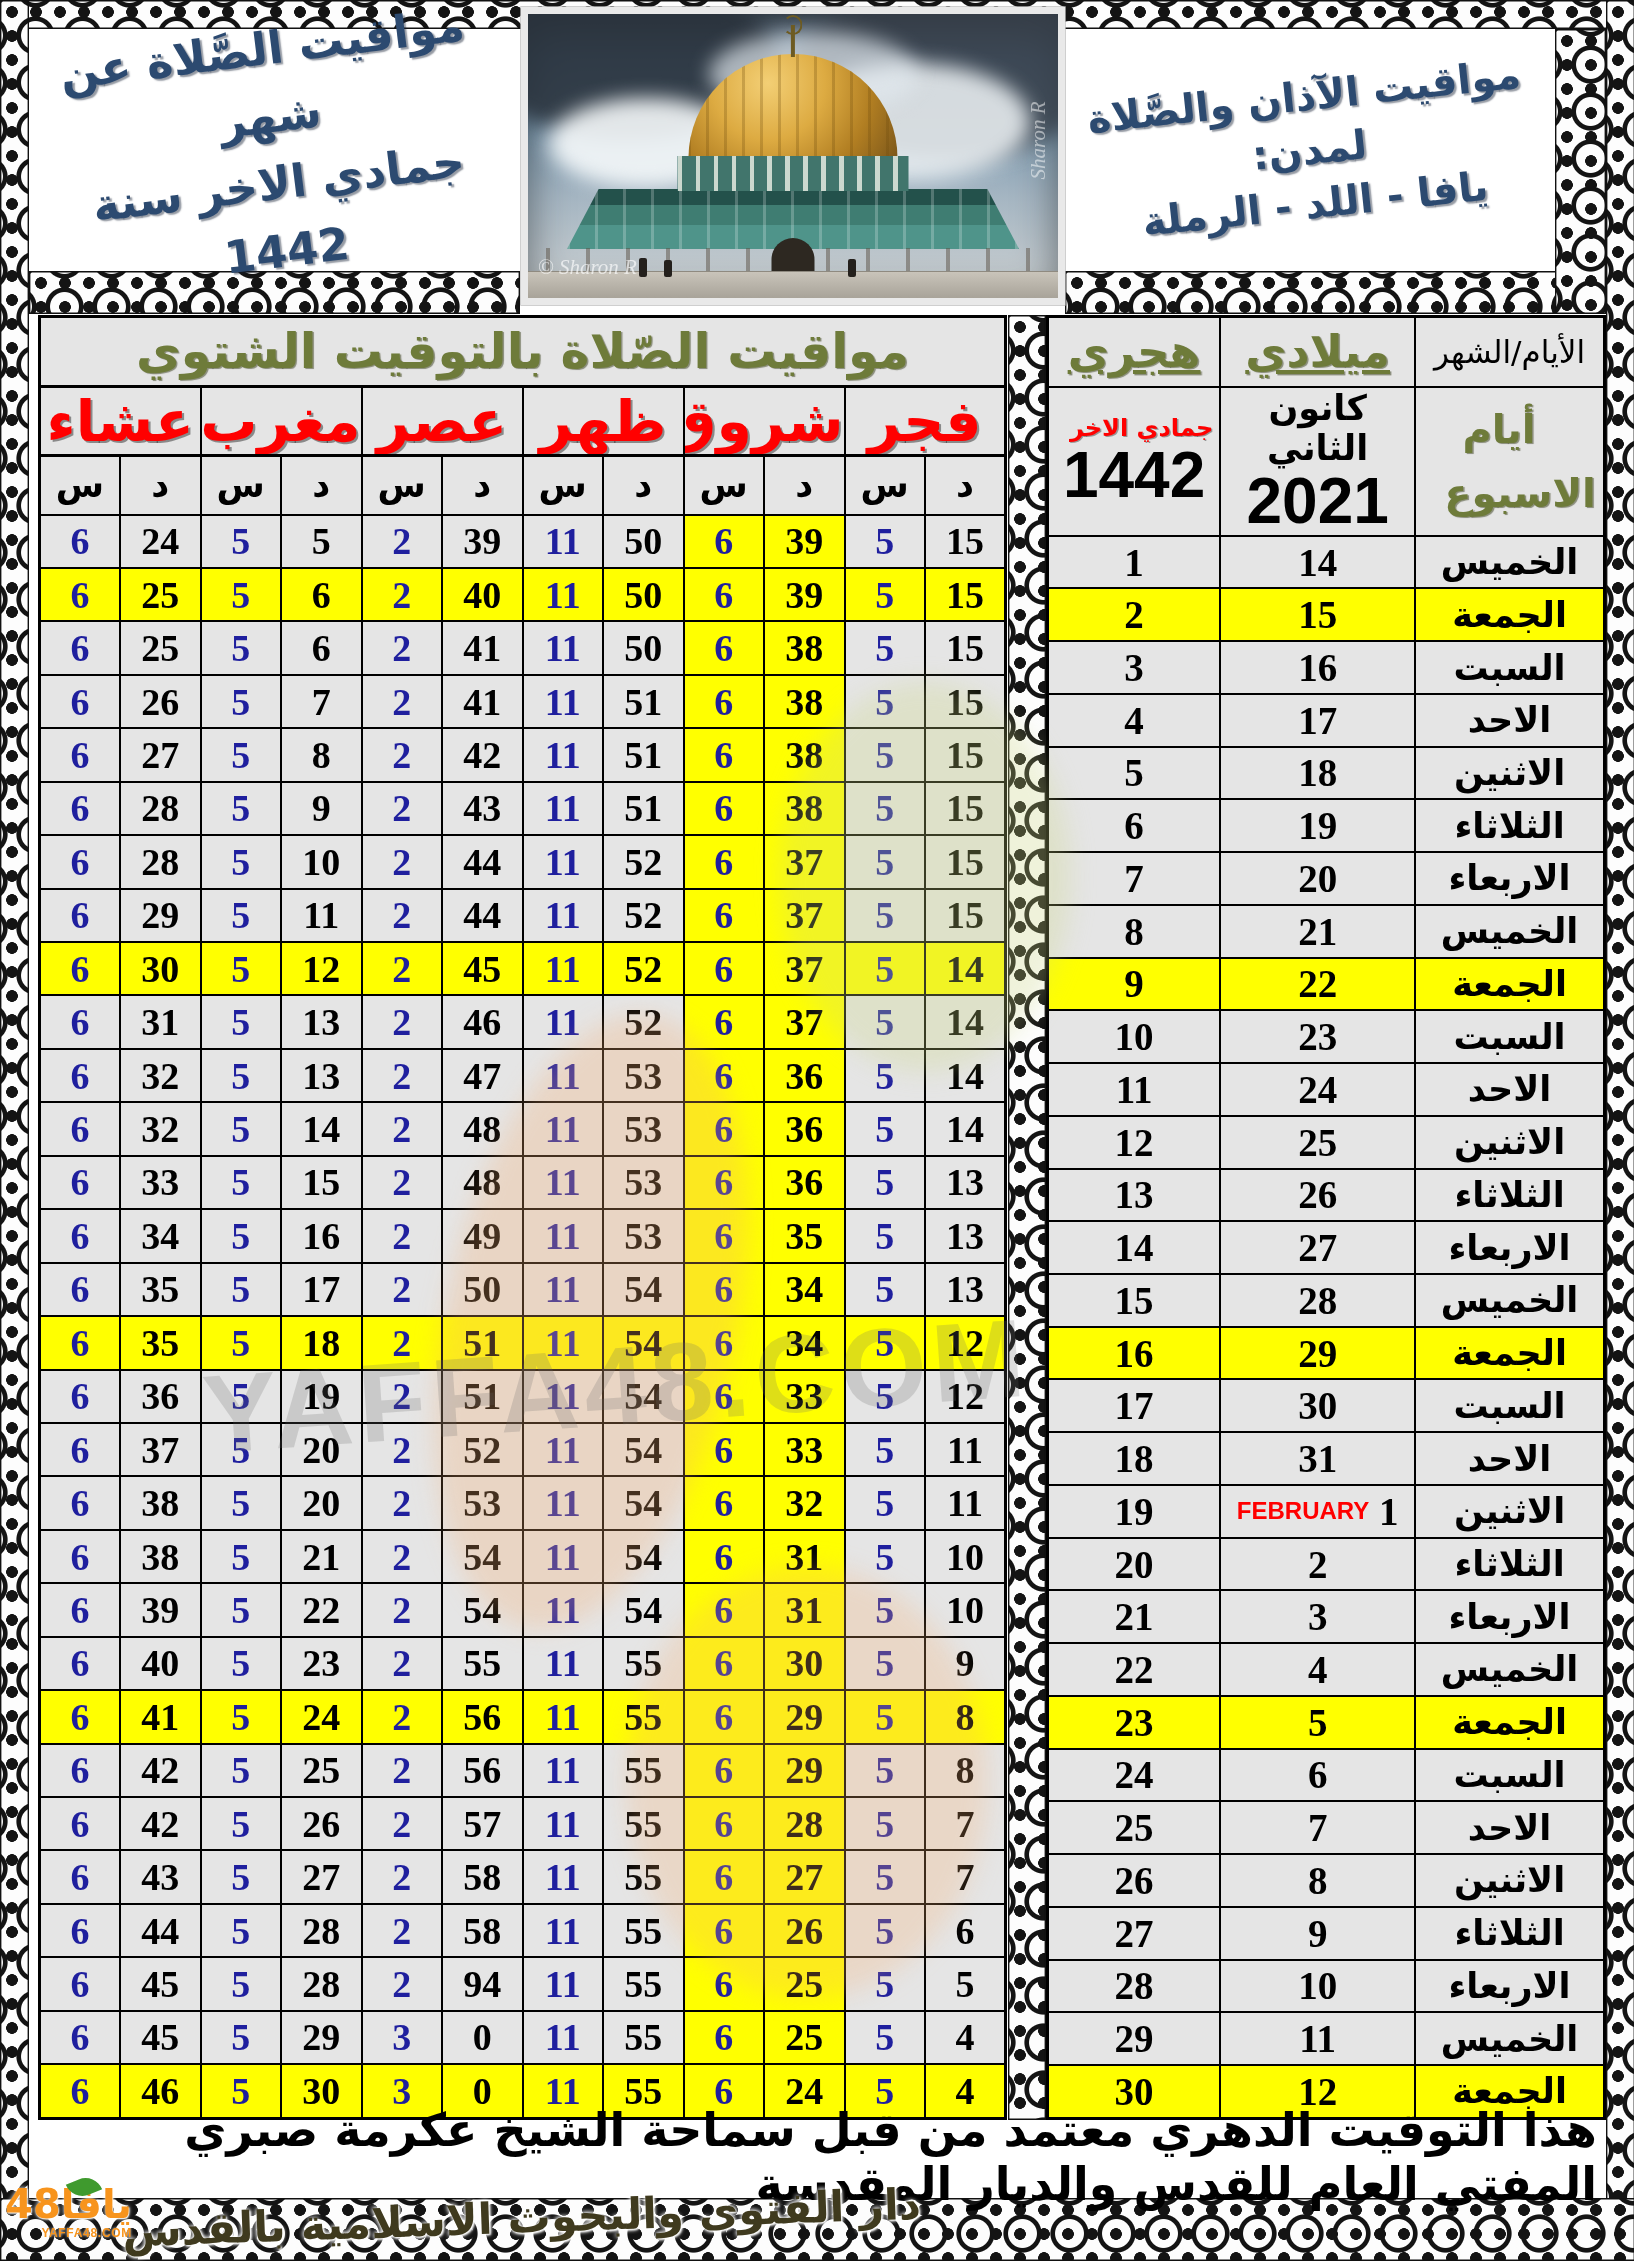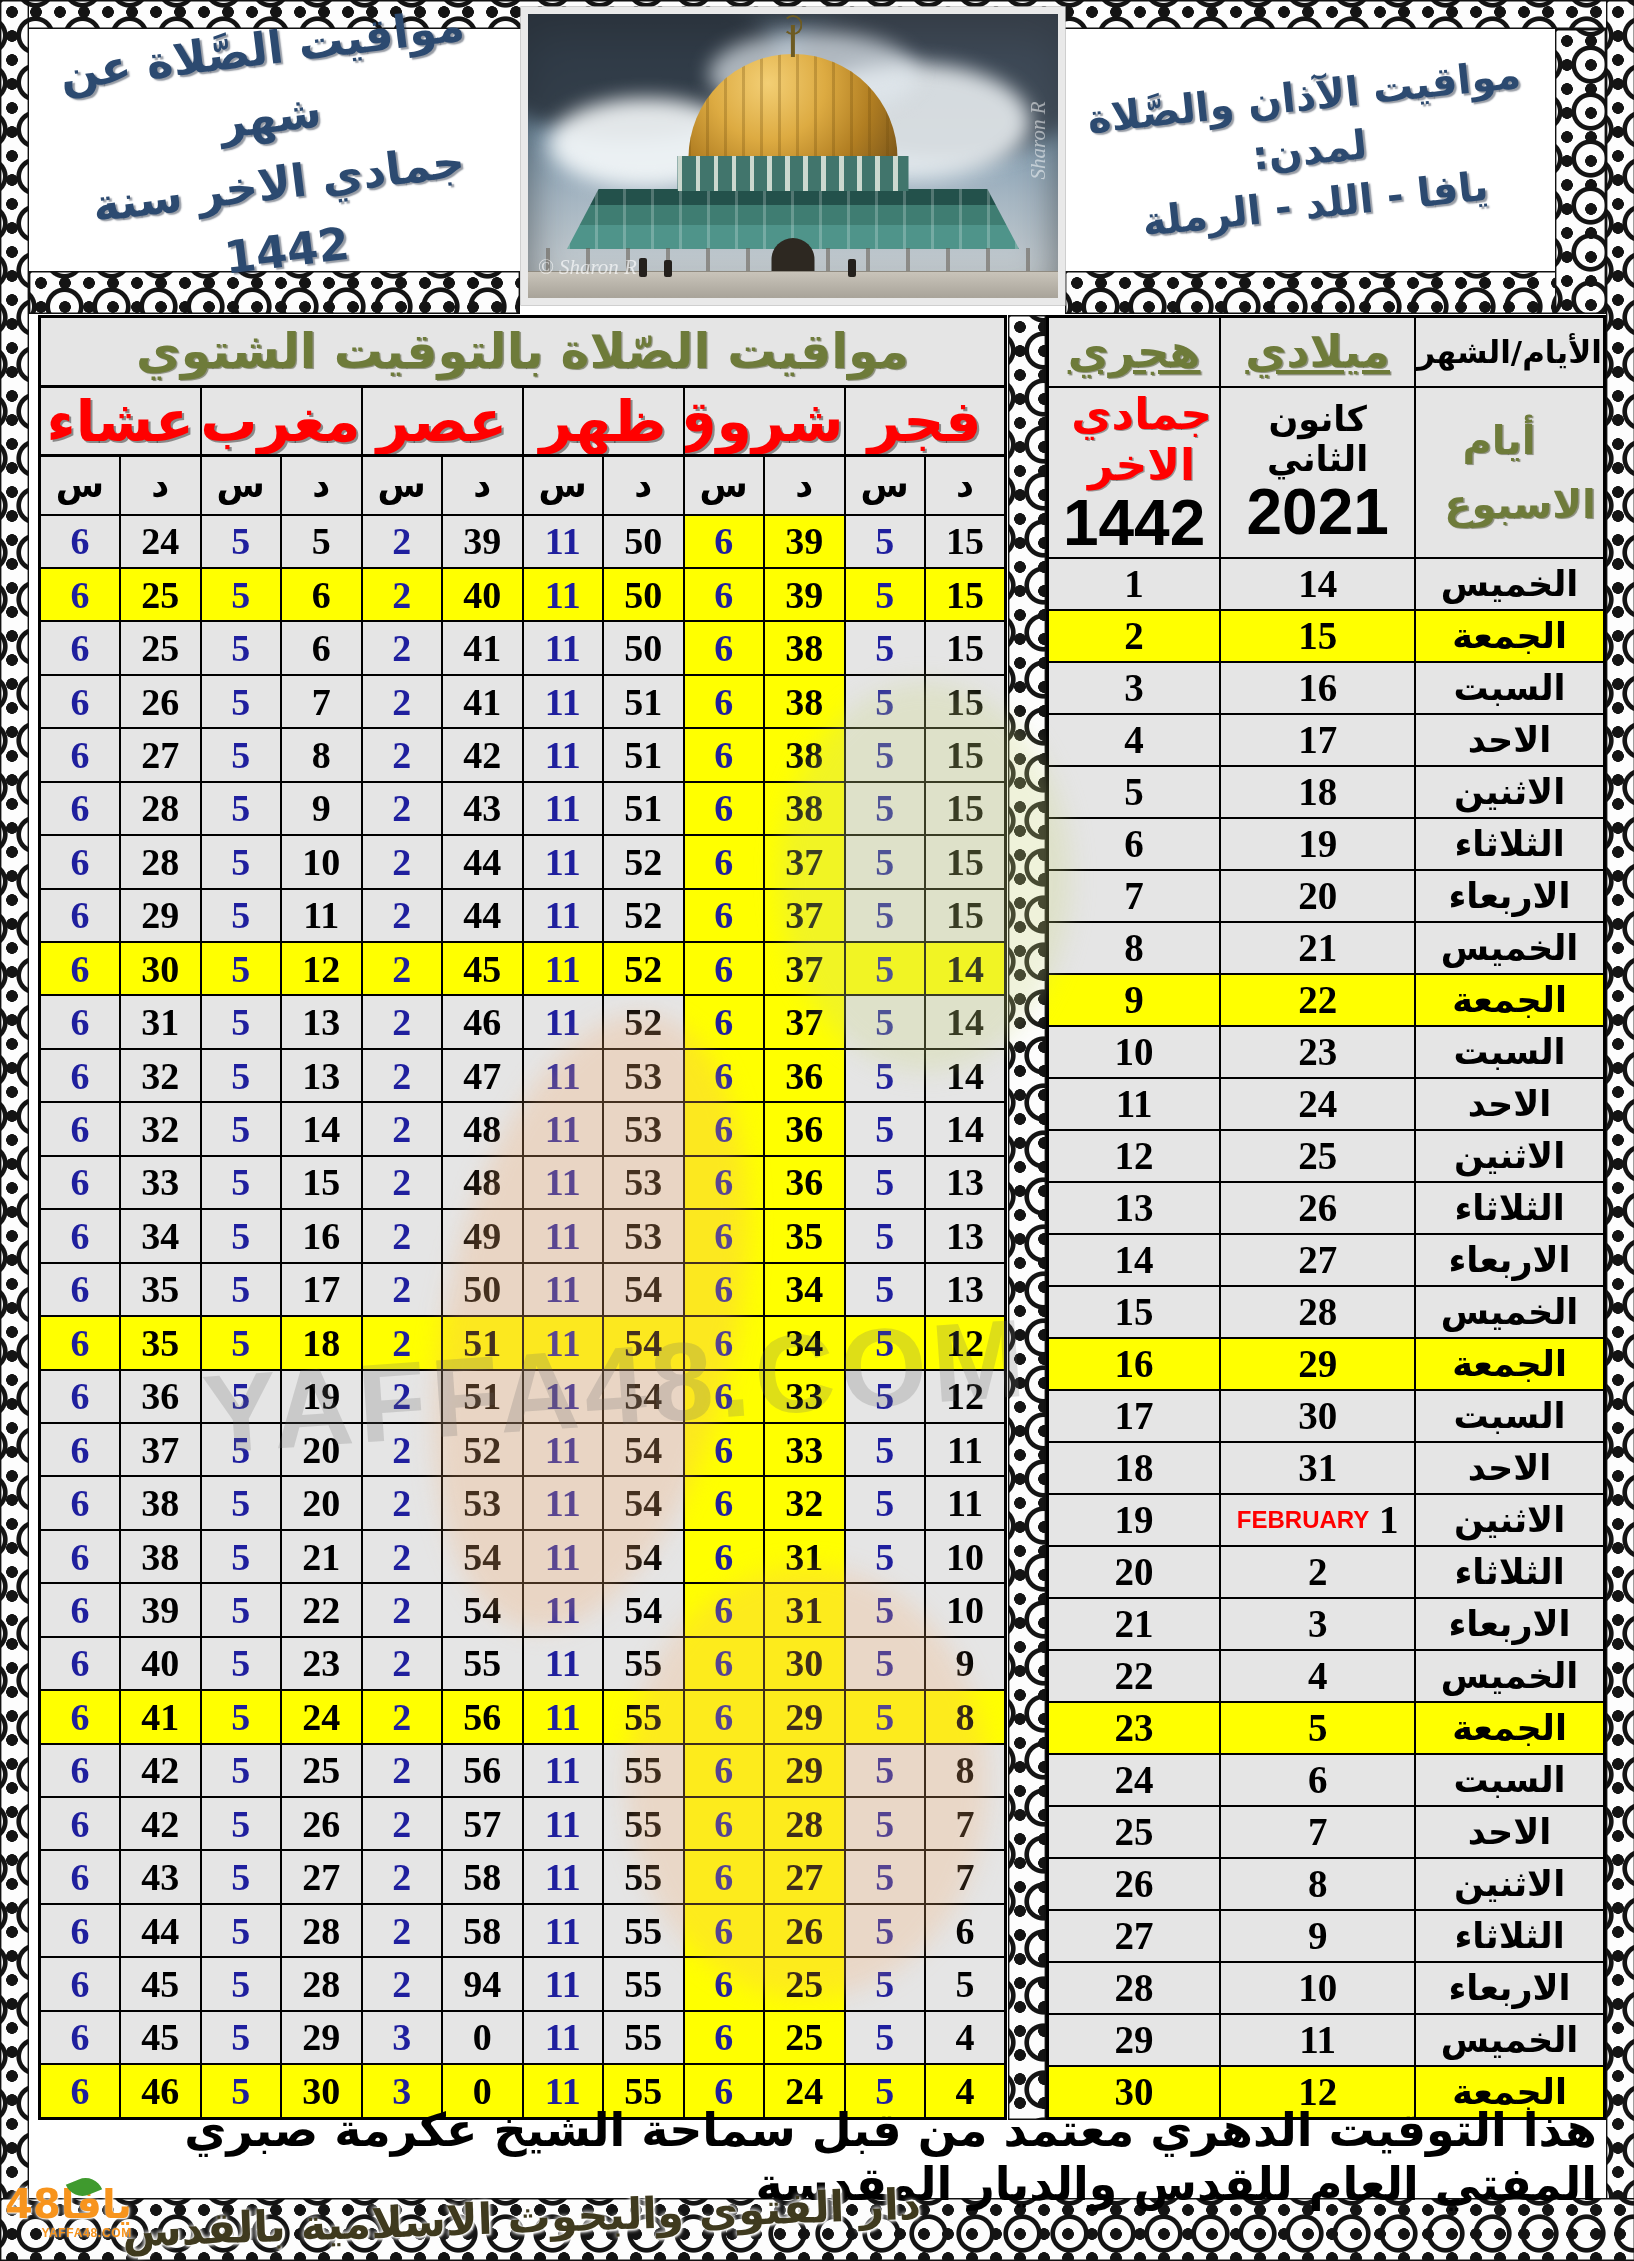--- a/index.html
+++ b/index.html
@@ -95,24 +95,24 @@
   .sd{font-size:35px;font-weight:bold;color:#000;direction:rtl;}
   td.hour{color:var(--c-hour,#1f1f9e);}
   td.minute{color:#000;}
   .prayer-table tbody td{font-family:"Liberation Serif","DejaVu Serif",serif;
         font-size:38px;font-weight:bold;}
   td.shuruq,th.shuruq-data{background:var(--c-yellow,#ffff00);}
   tr.friday td,tr.friday th{background:var(--c-yellow,#ffff00);}
   
   .dt-cal{direction:rtl;font-size:45px;font-weight:bold;color:var(--c-green,#6e7b3a);
         text-shadow:1.4px 1.4px 0.7px rgba(50,55,20,.5);text-decoration:underline;}
-  .dt-daysmonth{direction:rtl;font-size:31px;font-weight:bold;color:#000;}
+  .dt-daysmonth{direction:rtl;font-size:31px;font-weight:normal;color:#000;}
   tr.r-months{height:125px;}
   .mcell{vertical-align:middle;}
-  .hijri-month{direction:rtl;display:block;font-size:44px;font-weight:bold;color:var(--c-red,#ff0000);
+  .hijri-month{direction:rtl;display:block;font-size:24px;font-weight:bold;color:var(--c-red,#ff0000);
         text-shadow:1.4px 1.4px 0 rgba(0,0,0,.35);padding-left:15px;}
   .greg-month{direction:rtl;display:block;font-size:35px;font-weight:bold;color:#000;}
   .year{display:block;font-family:"Liberation Sans",sans-serif;font-size:64px;font-weight:bold;color:#000;line-height:1.05;}
   .weekdays-label{direction:rtl;font-size:40px;font-weight:bold;color:var(--c-green,#6e7b3a);
         text-shadow:1.4px 1.4px 0.7px rgba(50,55,20,.5);line-height:1.6;padding:0 21px;}
   .date-table tbody td.num{font-family:"Liberation Serif","DejaVu Serif",serif;font-size:39px;font-weight:bold;color:#000;}
   .date-table tbody td.wday{direction:rtl;font-size:35px;font-weight:bold;color:#000;}
   .feb{color:var(--c-red,#ff0000);font-family:"Liberation Sans",sans-serif;
        font-size:24px;font-weight:bold;margin-right:9.7px;vertical-align:5.6px;}
 

